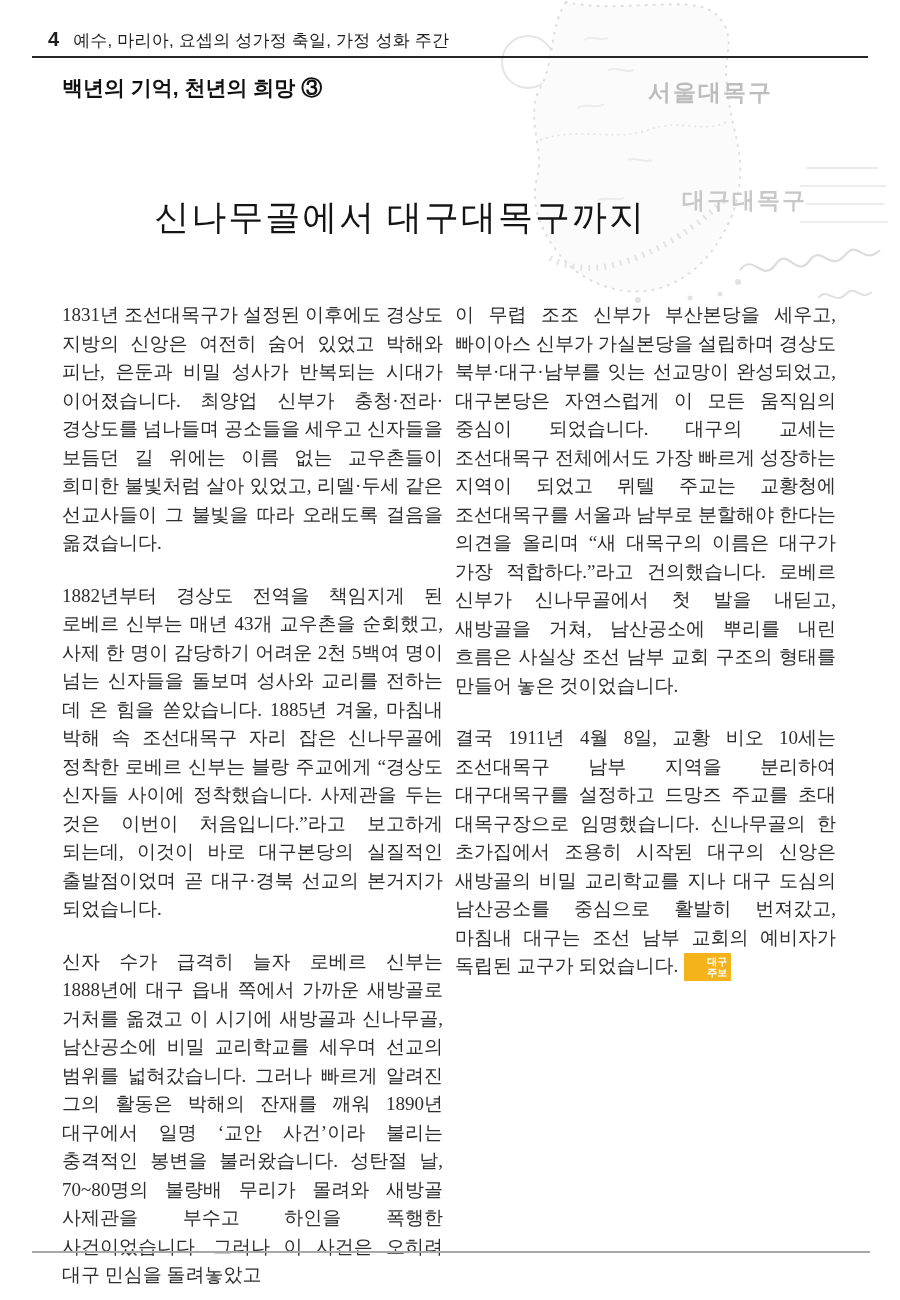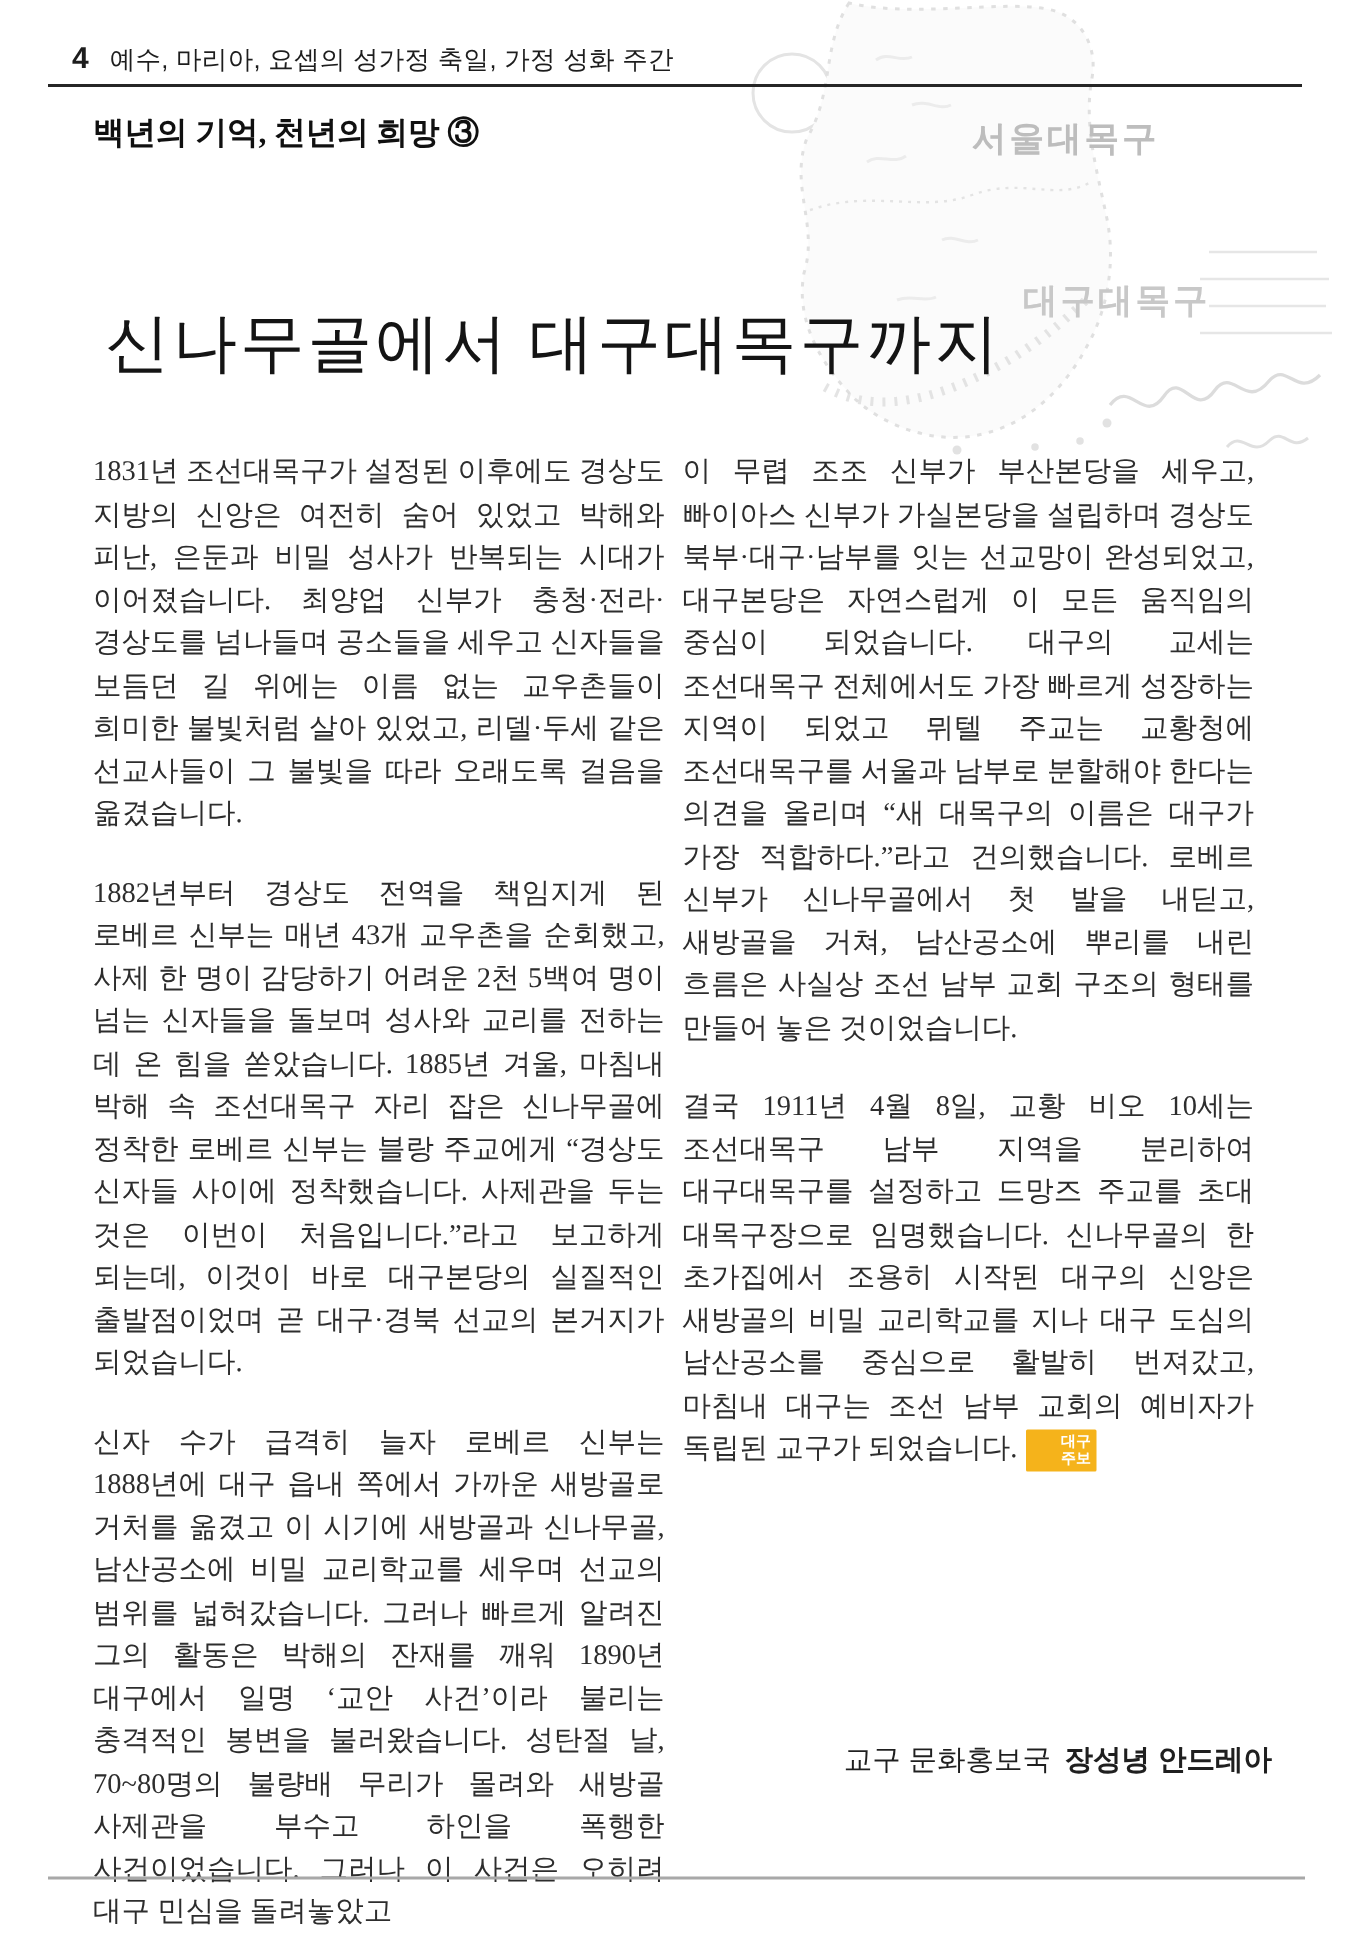--- a/index.html
+++ b/index.html
@@ -13,27 +13,27 @@
   .header-row{
     position:absolute;top:28px;left:48px;width:820px;z-index:2;
     display:flex;align-items:baseline;gap:14px;
     font-family:"Liberation Sans",sans-serif;color:#1d1d1d;
   }
   .page-num{font-weight:bold;font-size:20px;}
   .header-title{font-size:17px;letter-spacing:.2px;}
   .rule-top{position:absolute;top:56px;left:32px;width:836px;height:0;border-top:2px solid #262626;z-index:2;}
   .series-title{
     position:absolute;top:74px;left:62px;z-index:2;
-    font-family:Liberation Serif, serif;font-weight:bold;font-size:21px;color:#101010;
+    font-family:Liberation Sans, sans-serif;font-weight:bold;font-size:21px;color:#101010;
   }
   
   .article-title{
     position:absolute;top:171px;left:70px;width:660px;z-index:2;
-    font-family:"Liberation Serif","DejaVu Serif",serif;
-    font-size:43px;font-weight:500;letter-spacing:2px;color:#141414;white-space:nowrap;
+    text-align:center;font-family:"Liberation Serif","DejaVu Serif",serif;
+    font-size:35px;font-weight:500;letter-spacing:2px;color:#141414;white-space:nowrap;
   }
   
   .columns{
     position:absolute;top:301px;left:62px;width:786px;z-index:2;
     display:flex;gap:12px;
   }
   .col{
     width:381px;font-size:19px;line-height:28.5px;color:#2d2d2d;
     text-align:justify;word-break:keep-all;
   }
@@ -99,19 +99,16 @@
       <p>1831년 조선대목구가 설정된 이후에도 경상도 지방의 신앙은 여전히 숨어 있었고 박해와 피난, 은둔과 비밀 성사가 반복되는 시대가 이어졌습니다. 최양업 신부가 충청·전라·경상도를 넘나들며 공소들을 세우고 신자들을 보듬던 길 위에는 이름 없는 교우촌들이 희미한 불빛처럼 살아 있었고, 리델·두세 같은 선교사들이 그 불빛을 따라 오래도록 걸음을 옮겼습니다.</p>
       <p>1882년부터 경상도 전역을 책임지게 된 로베르 신부는 매년 43개 교우촌을 순회했고, 사제 한 명이 감당하기 어려운 2천 5백여 명이 넘는 신자들을 돌보며 성사와 교리를 전하는 데 온 힘을 쏟았습니다. 1885년 겨울, 마침내 박해 속 조선대목구 자리 잡은 신나무골에 정착한 로베르 신부는 블랑 주교에게 “경상도 신자들 사이에 정착했습니다. 사제관을 두는 것은 이번이 처음입니다.”라고 보고하게 되는데, 이것이 바로 대구본당의 실질적인 출발점이었며 곧 대구·경북 선교의 본거지가 되었습니다.</p>
       <p>신자 수가 급격히 늘자 로베르 신부는 1888년에 대구 읍내 쪽에서 가까운 새방골로 거처를 옮겼고 이 시기에 새방골과 신나무골, 남산공소에 비밀 교리학교를 세우며 선교의 범위를 넓혀갔습니다. 그러나 빠르게 알려진 그의 활동은 박해의 잔재를 깨워 1890년 대구에서 일명 ‘교안 사건’이라 불리는 충격적인 봉변을 불러왔습니다. 성탄절 날, 70~80명의 불량배 무리가 몰려와 새방골 사제관을 부수고 하인을 폭행한 사건이었습니다. 그러나 이 사건은 오히려 대구 민심을 돌려놓았고</p>
     </div>
     <div class="col">
       <p>이 무렵 조조 신부가 부산본당을 세우고, 빠이아스 신부가 가실본당을 설립하며 경상도 북부·대구·남부를 잇는 선교망이 완성되었고, 대구본당은 자연스럽게 이 모든 움직임의 중심이 되었습니다. 대구의 교세는 조선대목구 전체에서도 가장 빠르게 성장하는 지역이 되었고 뮈텔 주교는 교황청에 조선대목구를 서울과 남부로 분할해야 한다는 의견을 올리며 “새 대목구의 이름은 대구가 가장 적합하다.”라고 건의했습니다. 로베르 신부가 신나무골에서 첫 발을 내딛고, 새방골을 거쳐, 남산공소에 뿌리를 내린 흐름은 사실상 조선 남부 교회 구조의 형태를 만들어 놓은 것이었습니다.</p>
       <p><span>결국 1911년 4월 8일, 교황 비오 10세는 조선대목구 남부 지역을 분리하여 대구대목구를 설정하고 드망즈 주교를 초대 대목구장으로 임명했습니다. 신나무골의 한 초가집에서 조용히 시작된 대구의 신앙은 새방골의 비밀 교리학교를 지나 대구 도심의 남산공소를 중심으로 활발히 번져갔고, 마침내 대구는 조선 남부 교회의 예비자가 독립된 교구가 되었습니다.</span><span class="badge" style="background: rgb(245, 179, 27);"><span>대구</span><span>주보</span></span></p>
     </div>
   </div>
 
-  <div class="byline">
-    <span>교구 문화홍보국</span><span class="name">장성녕 안드레아</span>
-  </div>
 
   <div class="rule-bottom"></div>
 
 </div>
 
 </body></html>

